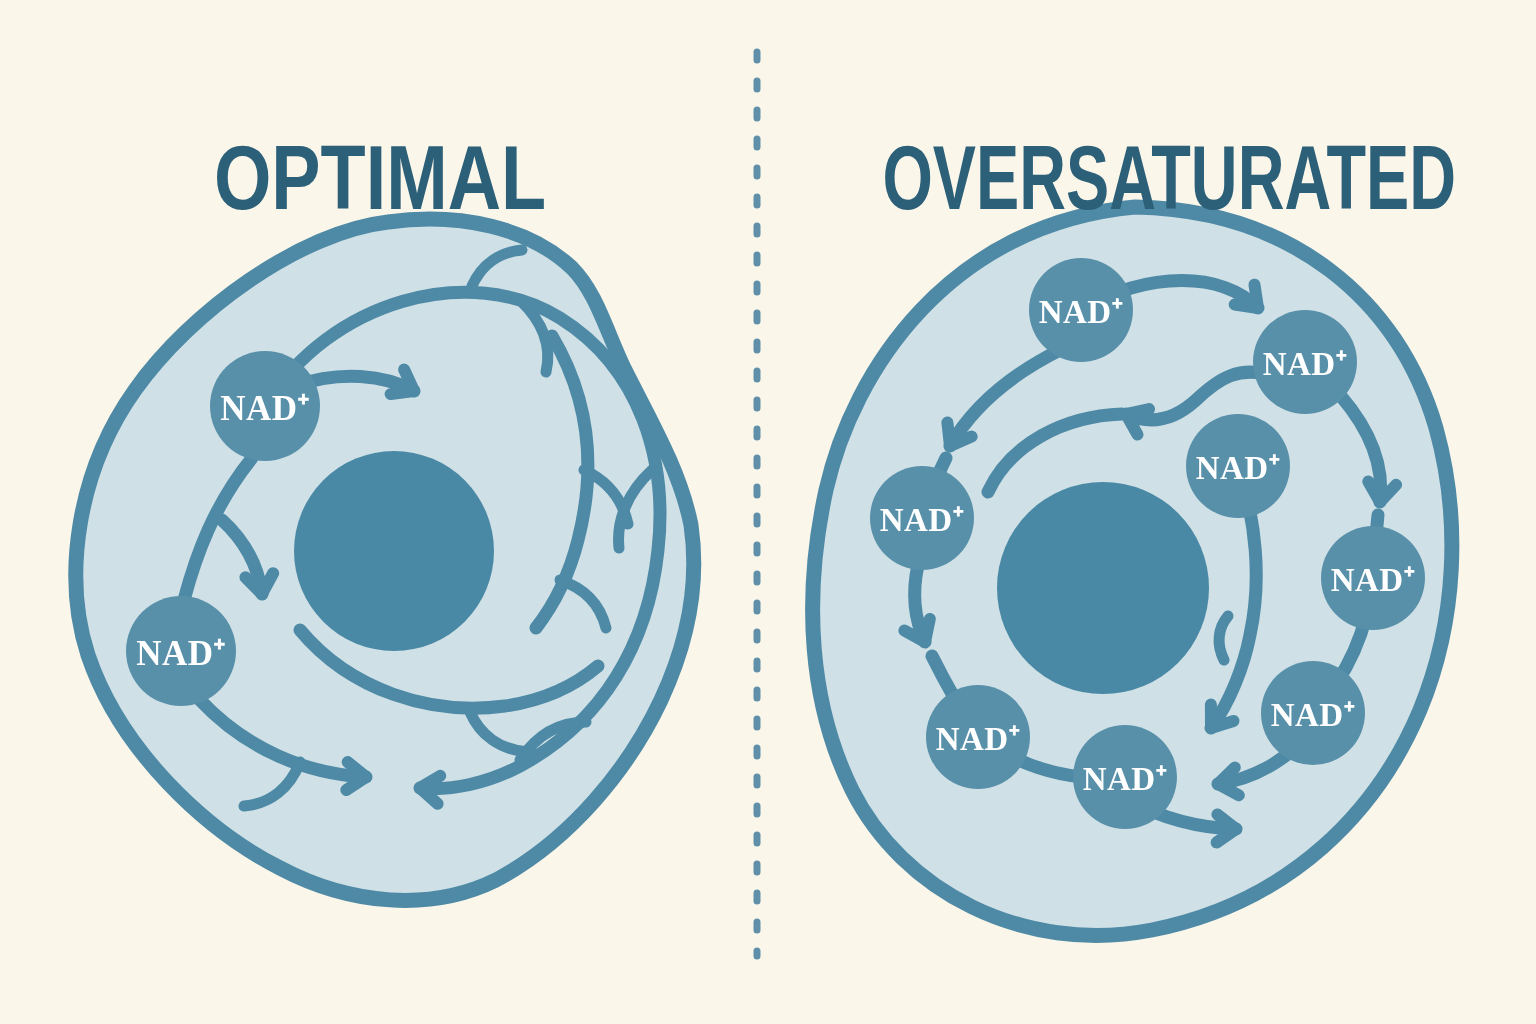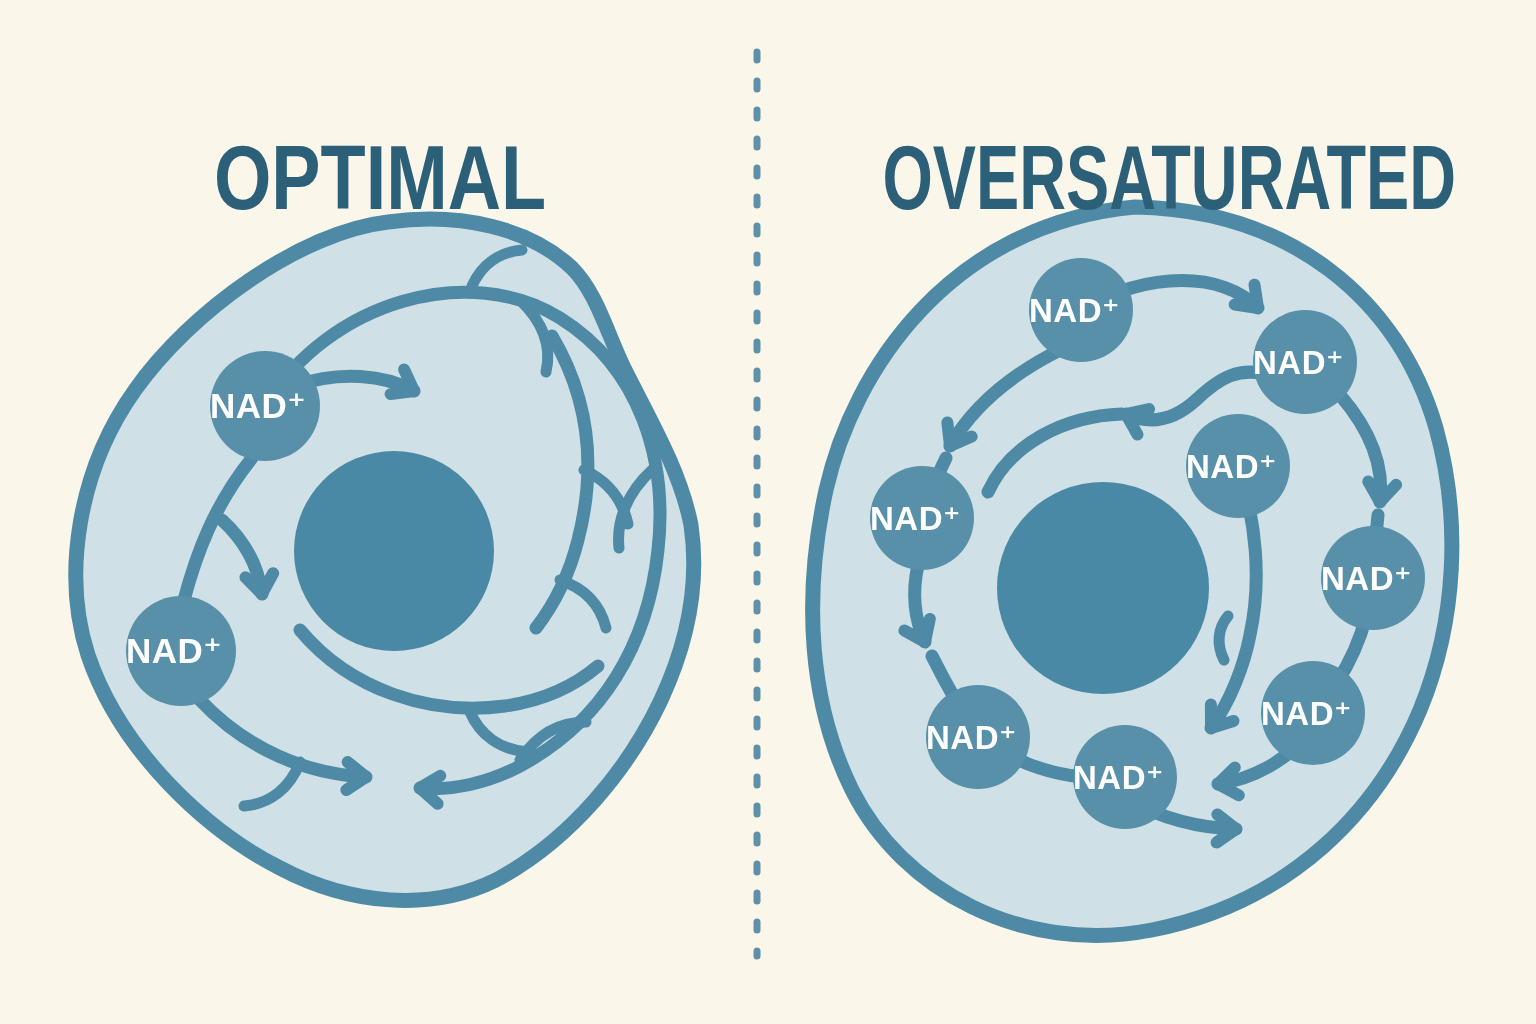--- a/index.html
+++ b/index.html
@@ -27,22 +27,22 @@
   .divider-line{stroke:var(--divider);stroke-width:7;stroke-linecap:round;stroke-dasharray:8 21;fill:none;}
 
   
   .title{position:absolute;top:68px;height:100px;line-height:100px;text-align:center;
          font-weight:700;font-size:90px;color:var(--title-text);white-space:nowrap;}
   .title-left{left:0;width:760px;transform:scaleX(0.82);}
   .title-right{left:776px;width:760px;transform:scaleX(0.72);}
 
   
   .nad-node{position:absolute;border-radius:50%;background:var(--node-fill);
-            display:flex;align-items:center;justify-content:flex-start;
-            color:var(--node-text);font-weight:700;}
+            display:flex;align-items:center;justify-content:center;
+            color:var(--node-text);font-weight:700;font-family:Liberation Serif, serif;}
   .nad-large{width:110px;height:110px;font-size:35px;}
   .nad-small{width:104px;height:104px;font-size:33px;}
   .nad-node span{letter-spacing:0.5px;}
 </style>
 </head>
 <body>
 
 <div class="stage">
 
   <svg class="scene" viewBox="0 0 1536 1024" aria-hidden="true">

